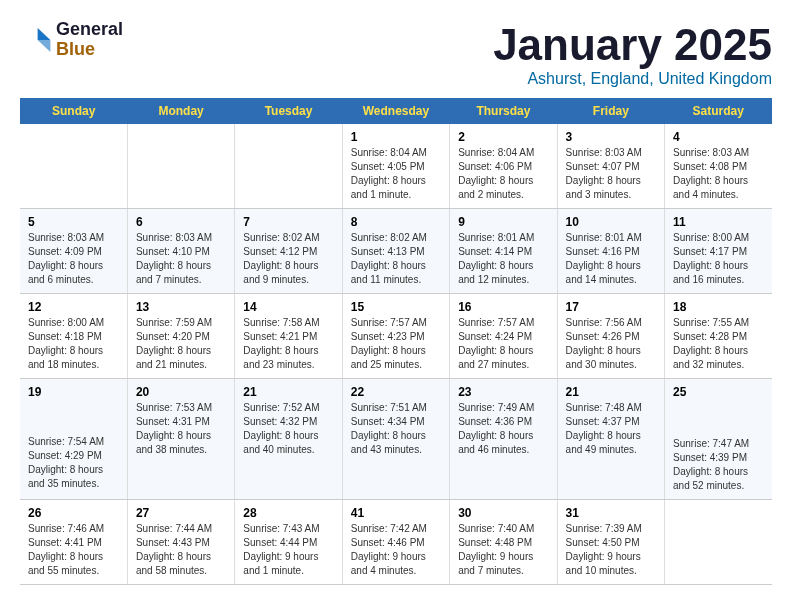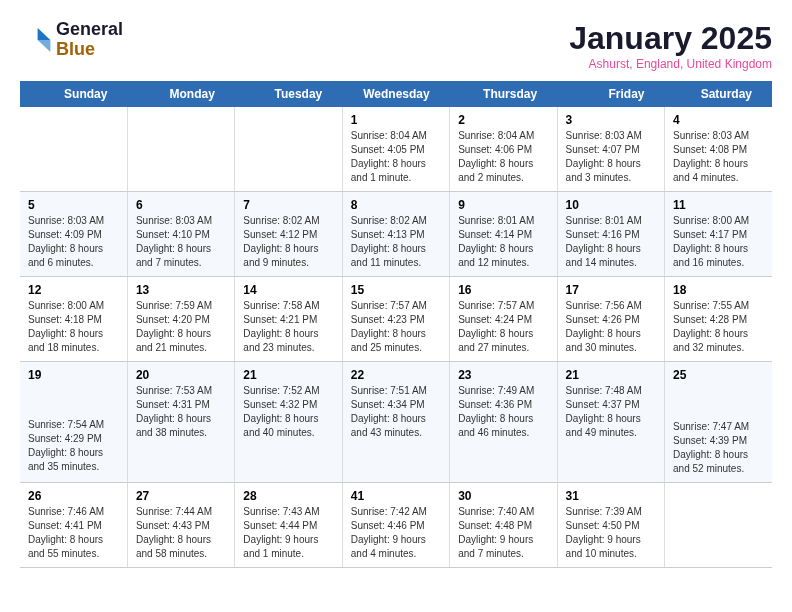--- a/index.html
+++ b/index.html
@@ -31,37 +31,37 @@
       color: #a16207;
     }
     .logo-icon {
       width: 32px;
       height: 32px;
     }
     .title-section {
       text-align: right;
     }
     .calendar-title {
-      font-size: 32px;
+      font-size: 44px;
       font-weight: bold;
       color: #1a1a2e;
     }
     .calendar-subtitle {
-      font-size: 12px;
-      color: #ec4899;
+      font-size: 16px;
+      color: #0369a1;
     }
     table {
       width: 100%;
       border-collapse: collapse;
       font-size: 11px;
     }
     thead th {
       background-color: #2e6db4;
-      color: #ffffff;
-      text-align: right;
+      color: #fde047;
+      text-align: center;
       padding: 6px 20px;
       font-size: 12px;
       font-weight: bold;
     }
     tbody tr {
       border-bottom: 1px solid #ccc;
     }
     tbody td {
       vertical-align: top;
       padding: 6px 8px;

